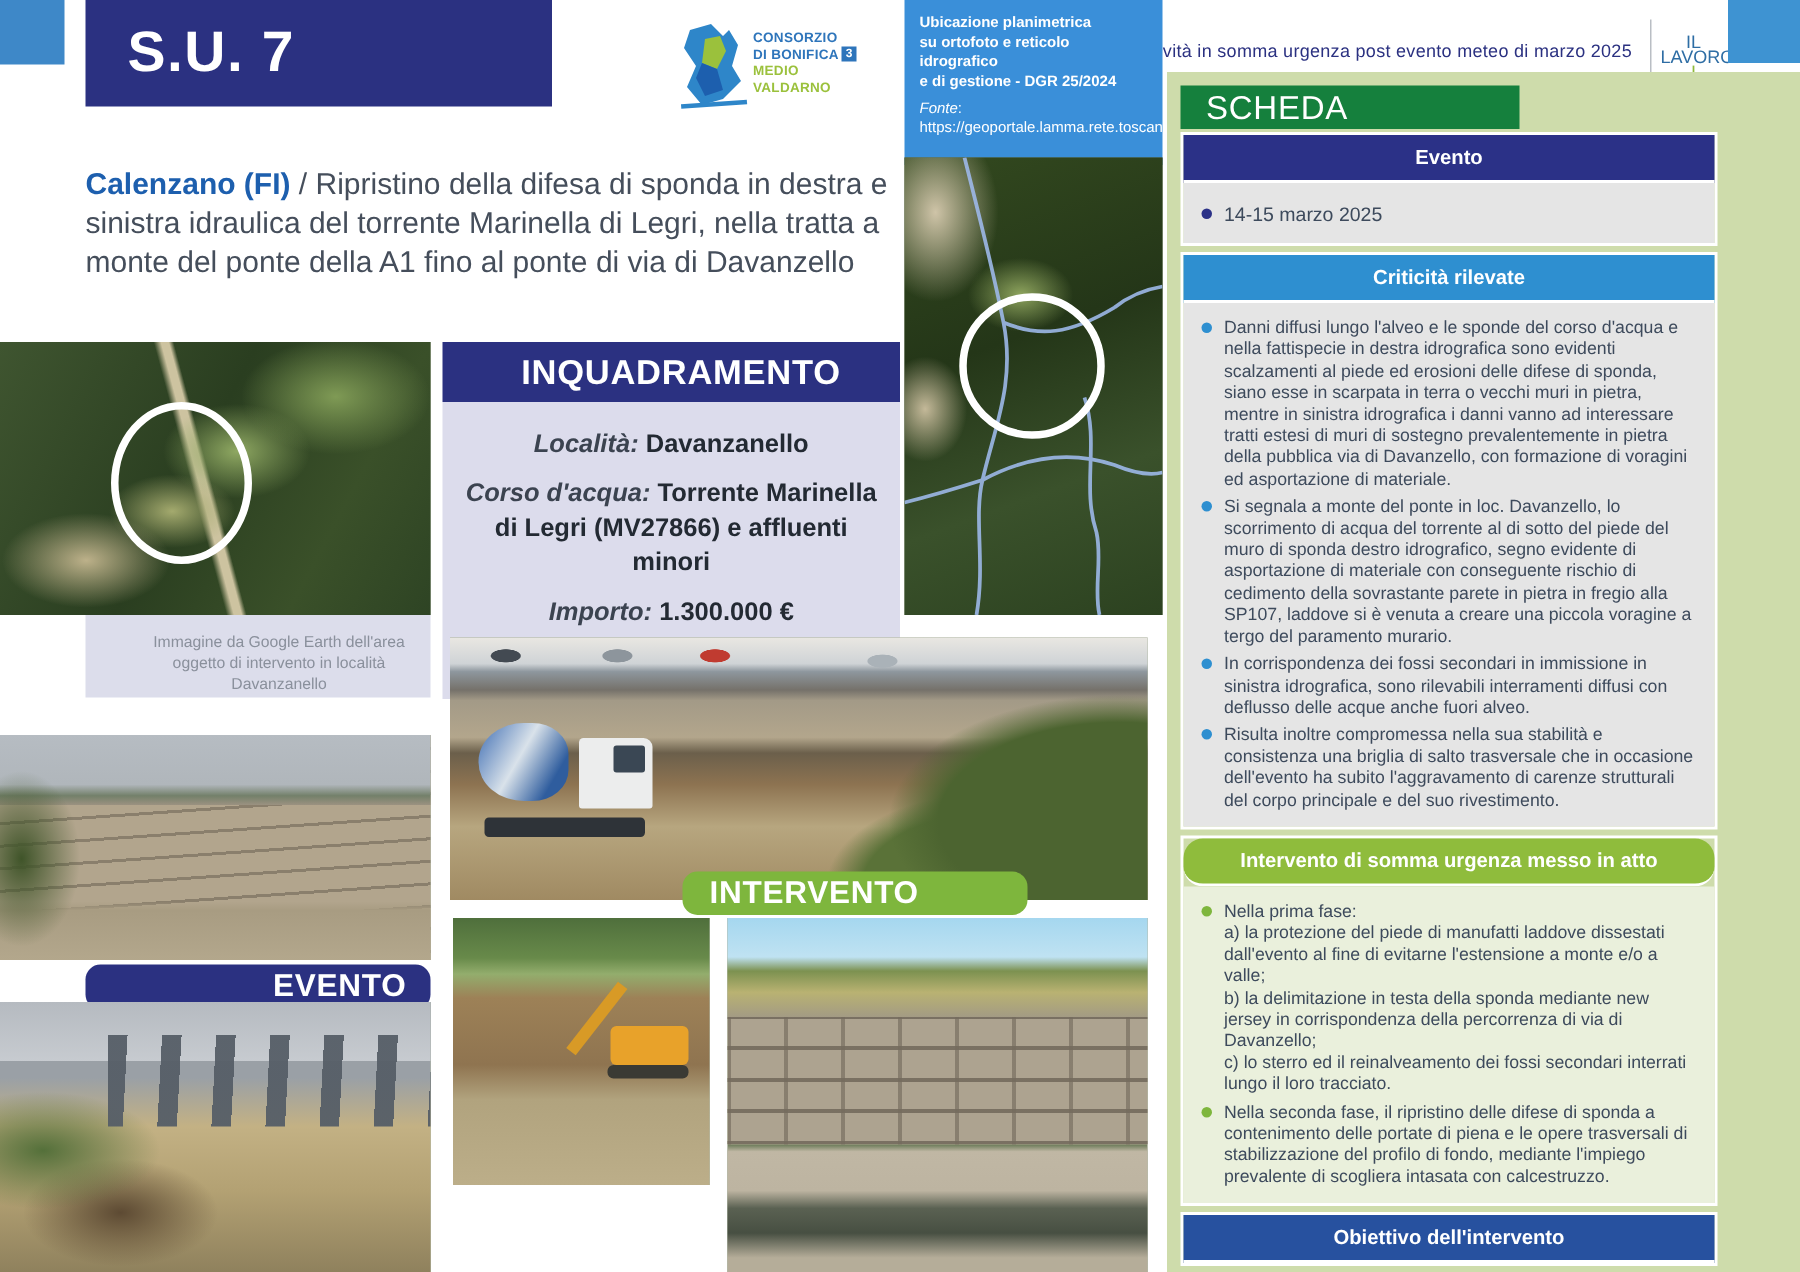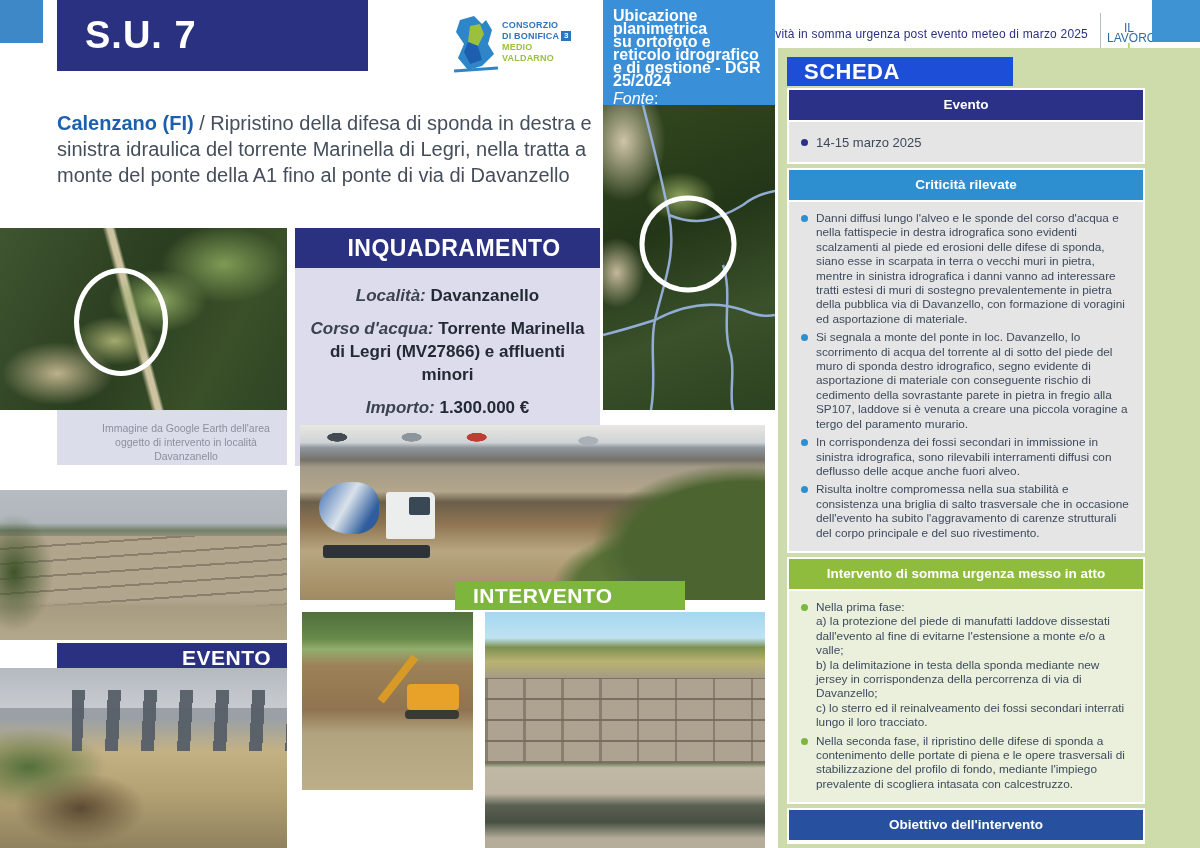--- a/index.html
+++ b/index.html
@@ -40,21 +40,21 @@
   .ph-aerial .circle{left:74px;top:40px;width:84px;height:98px;}
   .caption{position:absolute;left:57px;top:410px;width:230px;height:55px;background:#dcddeb;
            color:#8a909c;font-size:10.5px;line-height:14px;text-align:center;
            box-sizing:border-box;padding:11px 6px 0 34px;}
   .ph-wall{left:0;top:490px;width:287px;height:150px;
     background-image:
       radial-gradient(60px 90px at 5% 55%,#3f5429 0%,rgba(63,84,41,0) 65%),
       linear-gradient(180deg,#b6bcc2 0%,#b0b6bb 22%,#73806a 27%,#9a9180 31%,rgba(0,0,0,0) 31%),
       linear-gradient(180deg,rgba(0,0,0,0) 74%,#a89c82 78%,#b3a78c 100%),
       repeating-linear-gradient(176deg,#b2a58d 0 13px,#8a7f6c 13px 15px);}
-  .band{position:absolute;color:#fff;font-weight:bold;font-size:21px;letter-spacing:.5px;box-sizing:border-box;}
+  .band{position:absolute;color:#fff;font-weight:bold;font-size:21px;letter-spacing:.5px;box-sizing:border-box;border-radius:10px;}
   .band-evento{left:57px;top:643px;width:230px;height:30px;background:#2b3181;
                line-height:30px;text-align:right;padding-right:16px;}
   .ph-viaduct{left:0;top:668px;width:287px;height:180px;
     background-image:
       linear-gradient(180deg,#b5bac0 0%,#c7cbd0 22%,rgba(0,0,0,0) 22%),
       radial-gradient(120px 60px at 10% 55%,#54703a 0%,rgba(84,112,58,0) 65%),
       radial-gradient(100px 55px at 28% 78%,#5d4a33 0%,rgba(93,74,51,0) 65%),
       linear-gradient(180deg,#9aa0a6 0%,#9aa0a6 28%,#c3b184 46%,#b3a173 70%,#8f815d 100%);}
   .piers{position:absolute;left:25%;top:12%;width:75%;height:34%;
     background:repeating-linear-gradient(93deg,rgba(86,94,103,.95) 0 13px,rgba(86,94,103,0) 13px 36px);}
@@ -96,43 +96,43 @@
   
   .inq{position:absolute;left:295px;top:228px;width:305px;text-align:center;}
   .inq .hd{background:#2b3181;color:#fff;font-weight:bold;font-size:23px;height:40px;
            line-height:40px;padding-left:13px;letter-spacing:.5px;}
   .inq .bd{background:#dcdcec;padding:6px 14px 14px 14px;}
   .inq .row{margin-top:10px;font-size:17px;line-height:23px;color:#232a33;}
   .inq .lab{font-style:italic;font-weight:bold;color:#3b4350;}
   .inq .val{font-weight:bold;}
   
   .map-note{position:absolute;left:603px;top:0;width:172px;height:110px;background:#3a8fd9;color:#fff;
-            box-sizing:border-box;padding:9px 8px 0 10px;font-size:16px;line-height:13px;}
+            box-sizing:border-box;padding:9px 8px 0 10px;font-size:10px;line-height:13px;}
   .map-note .b{font-weight:bold;}
   .map-note .fonte{margin-top:5px;}
   .map-note .fonte i{font-style:italic;}
   .ph-map{left:603px;top:105px;width:172px;height:305px;
     background-image:
       radial-gradient(60px 85px at 12% 12%,#cfc4a8 0%,rgba(207,196,168,0) 70%),
       radial-gradient(40px 50px at 8% 55%,#c4b999 0%,rgba(196,185,153,0) 70%),
       radial-gradient(50px 35px at 45% 30%,#8ea45e 0%,rgba(142,164,94,0) 70%),
       linear-gradient(160deg,#33491f 0%,#243618 40%,#3a512b 70%,#2c4220 100%);}
   .ph-map svg{position:absolute;left:0;top:0;}
   
   .panel{position:absolute;left:778px;top:48px;width:422px;height:800px;background:#cedcab;}
-  .scheda-band{position:absolute;left:9px;top:9px;width:226px;height:29px;background:#1d4ed8;
-               color:#fff;font-weight:bold;font-size:22px;line-height:29px;padding-left:17px;
+  .scheda-band{position:absolute;left:9px;top:9px;width:226px;height:29px;background:#15803d;
+               color:#fff;font-weight:normal;font-size:22px;line-height:29px;padding-left:17px;
                box-sizing:border-box;letter-spacing:.5px;}
   .col{position:absolute;left:9px;top:40px;width:358px;}
   .sec{border:2.5px solid #fff;margin-bottom:4px;}
   .sec .hd{height:30px;line-height:30px;text-align:center;color:#fff;font-weight:bold;
            font-size:13.5px;border-bottom:2.5px solid #fff;}
   .hd-navy{background:#2b3187;}
   .hd-blue{background:#2e8fd0;}
-  .hd-green{background:#8fbc3c;}
+  .hd-green{background:#8fbc3c;border-radius:13px;}
   .hd-blue2{background:#27519f;}
   .sec .bd{background:#e5e5e5;padding:9px 10px 7px 10px;}
   .sec .bd.greenish{background:#eaf0dc;}
   .sec ul{margin:0;padding:0;list-style:none;}
   .sec li{position:relative;padding-left:17px;font-size:11.8px;line-height:14.4px;color:#3d4a5c;
           margin-bottom:4px;white-space:pre-line;}
   .sec li::before{content:"";position:absolute;left:2px;top:4px;width:7px;height:7px;border-radius:50%;}
   .dot-navy li::before{background:#2b3187;}
   .dot-blue li::before{background:#2e8fd0;}
   .dot-green li::before{background:#7eb63d;}

